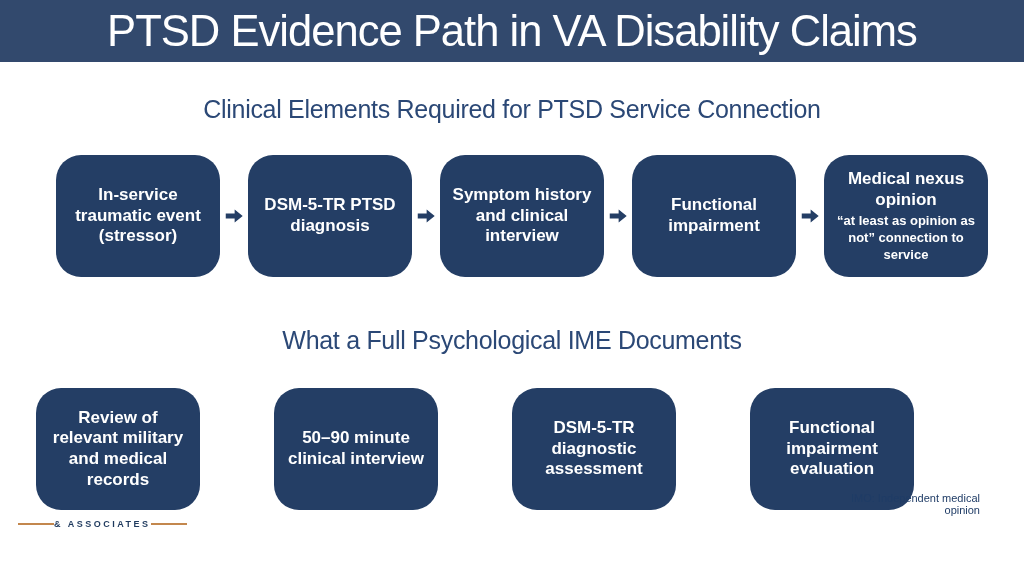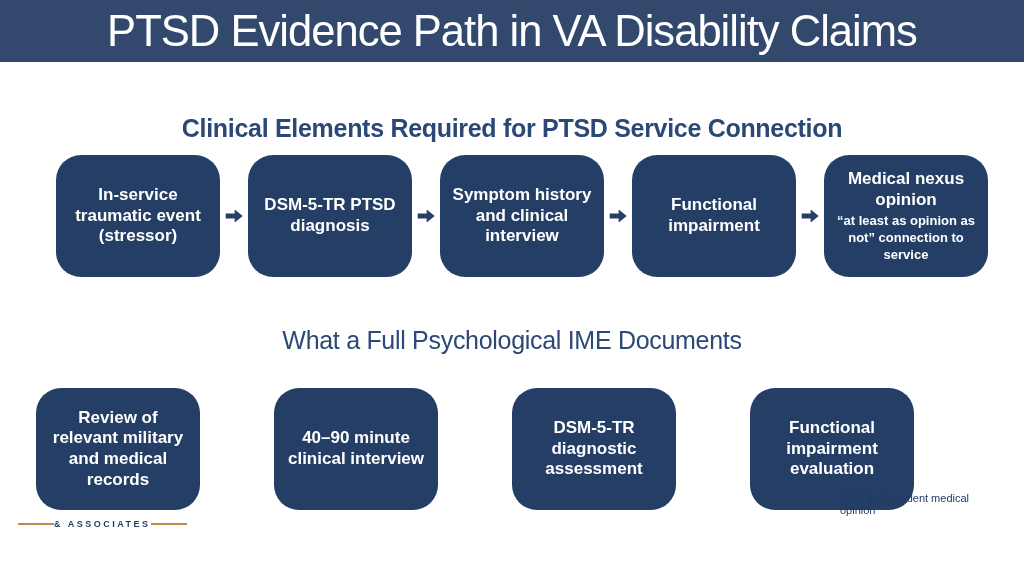--- a/index.html
+++ b/index.html
@@ -14,42 +14,42 @@
   }
   .page-title{
     color:#ffffff;font-size:44px;font-weight:normal;letter-spacing:-1px;
     white-space:nowrap;transform:scaleX(0.99);
   }
   
   .section-title{
     position:absolute;left:0;width:100%;text-align:center;
     color:#2B4876;font-size:25px;letter-spacing:-0.3px;
   }
-  #section1-title{top:114px;font-weight:bold;}
+  #section1-title{top:95px;}
   #section2-title{top:326px;}
   
   .flow-row{
     position:absolute;left:36px;right:36px;display:flex;align-items:center;
   }
   #flow-row-1{top:155px;height:122px;margin-left:20px;}
   #flow-row-2{top:388px;height:122px;}
   .flow-box{
     width:164px;height:100%;box-sizing:border-box;
     background:#243E65;border-radius:25px;
     color:#ffffff;font-weight:bold;font-size:17px;line-height:1.22;
     display:flex;flex-direction:column;align-items:center;justify-content:center;
     text-align:center;padding:8px 11px;flex:0 0 164px;
   }
   .flow-box .sub{font-size:13px;line-height:1.28;margin-top:3px;}
   .flow-box.small-text{font-size:15px;line-height:1.26;}
   .flow-gap{flex:1 1 auto;display:flex;align-items:center;justify-content:center;}
   .arrow-icon{display:block;}
   
   .footnote{
-    position:absolute;top:492px;right:20px;width:164px;text-align:left;
+    position:absolute;top:492px;right:44px;width:164px;text-align:right;
     font-size:11px;color:#1F3C66;
   }
   
   .logo{position:absolute;left:16px;top:518px;width:180px;}
   .logo-name{
     font-family:"Liberation Serif",serif;font-size:29px;line-height:1.1;
     color:#1F3A5E;white-space:nowrap;
   }
   .logo-subrow{display:flex;align-items:center;margin-top:1px;padding:0 2px;}
   .logo-line{height:2px;background:#C3874D;flex:0 0 36px;}
@@ -107,21 +107,21 @@
 </div>
 
 <div class="section-title" id="section2-title">What a Full Psychological IME Documents</div>
 
 <div class="flow-row" id="flow-row-2">
   <div class="flow-box">
     <span>Review of relevant military and medical records</span>
   </div>
   <div class="flow-gap"></div>
   <div class="flow-box">
-    <span>40–90 minute clinical interview</span>
+    <span>50–90 minute clinical interview</span>
   </div>
   <div class="flow-gap"></div>
   <div class="flow-box">
     <span>DSM-5-TR diagnostic assessment</span>
   </div>
   <div class="flow-gap"></div>
   <div class="flow-box">
     <span>Functional impairment evaluation</span>
   </div>
   <div class="flow-gap"></div>

